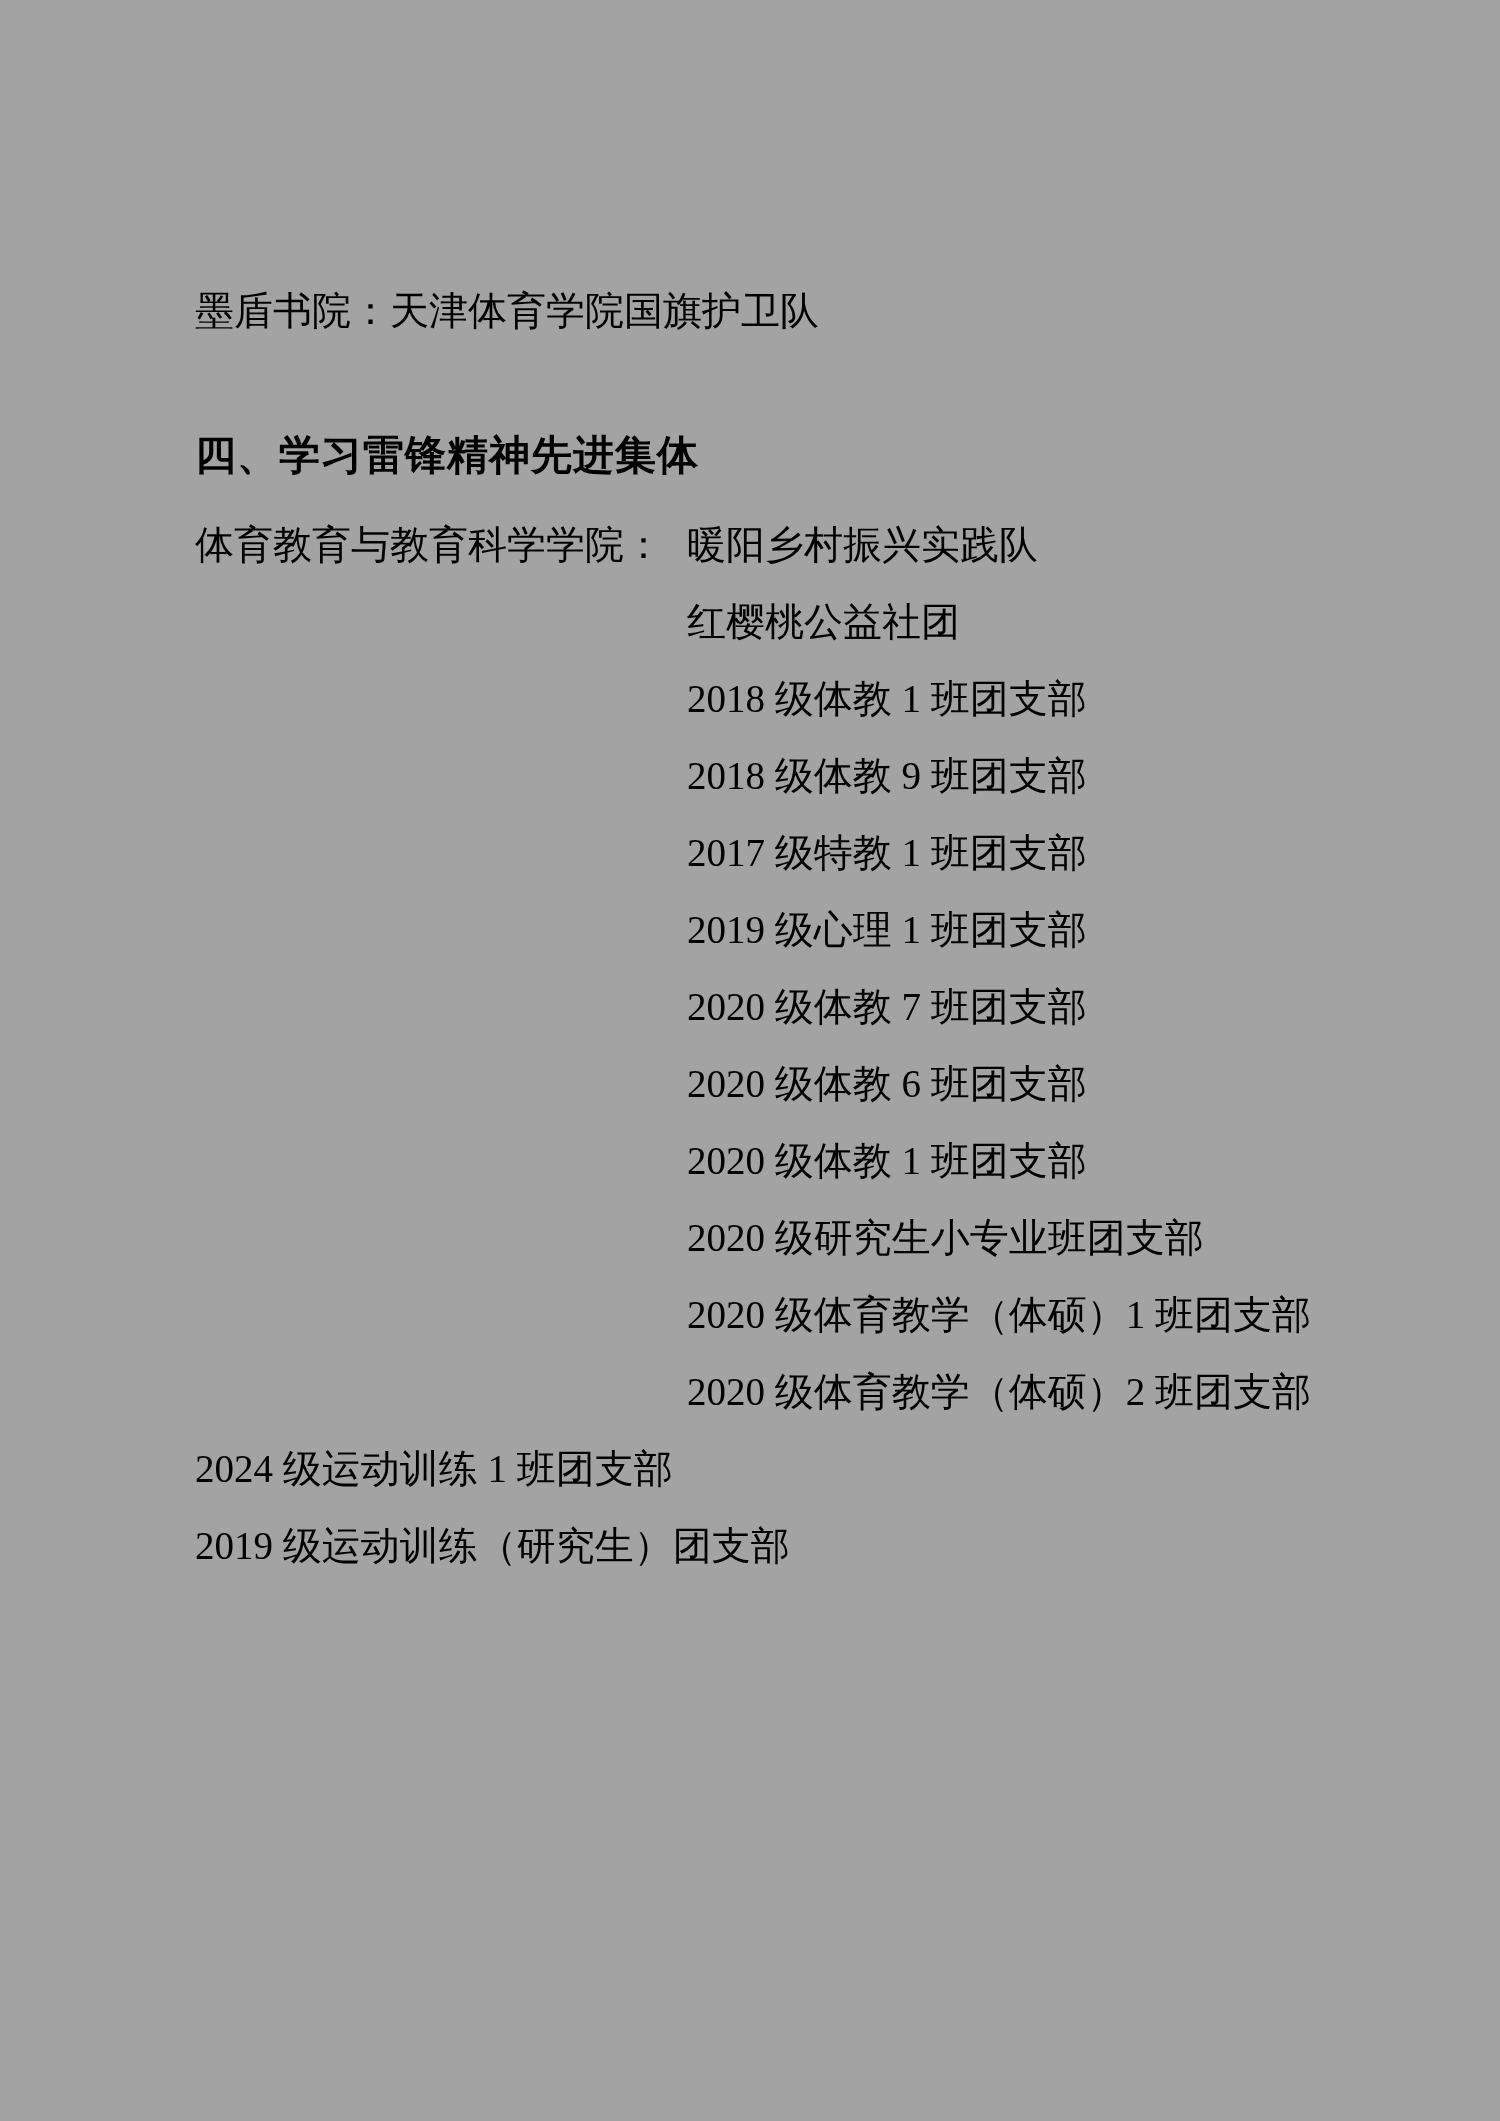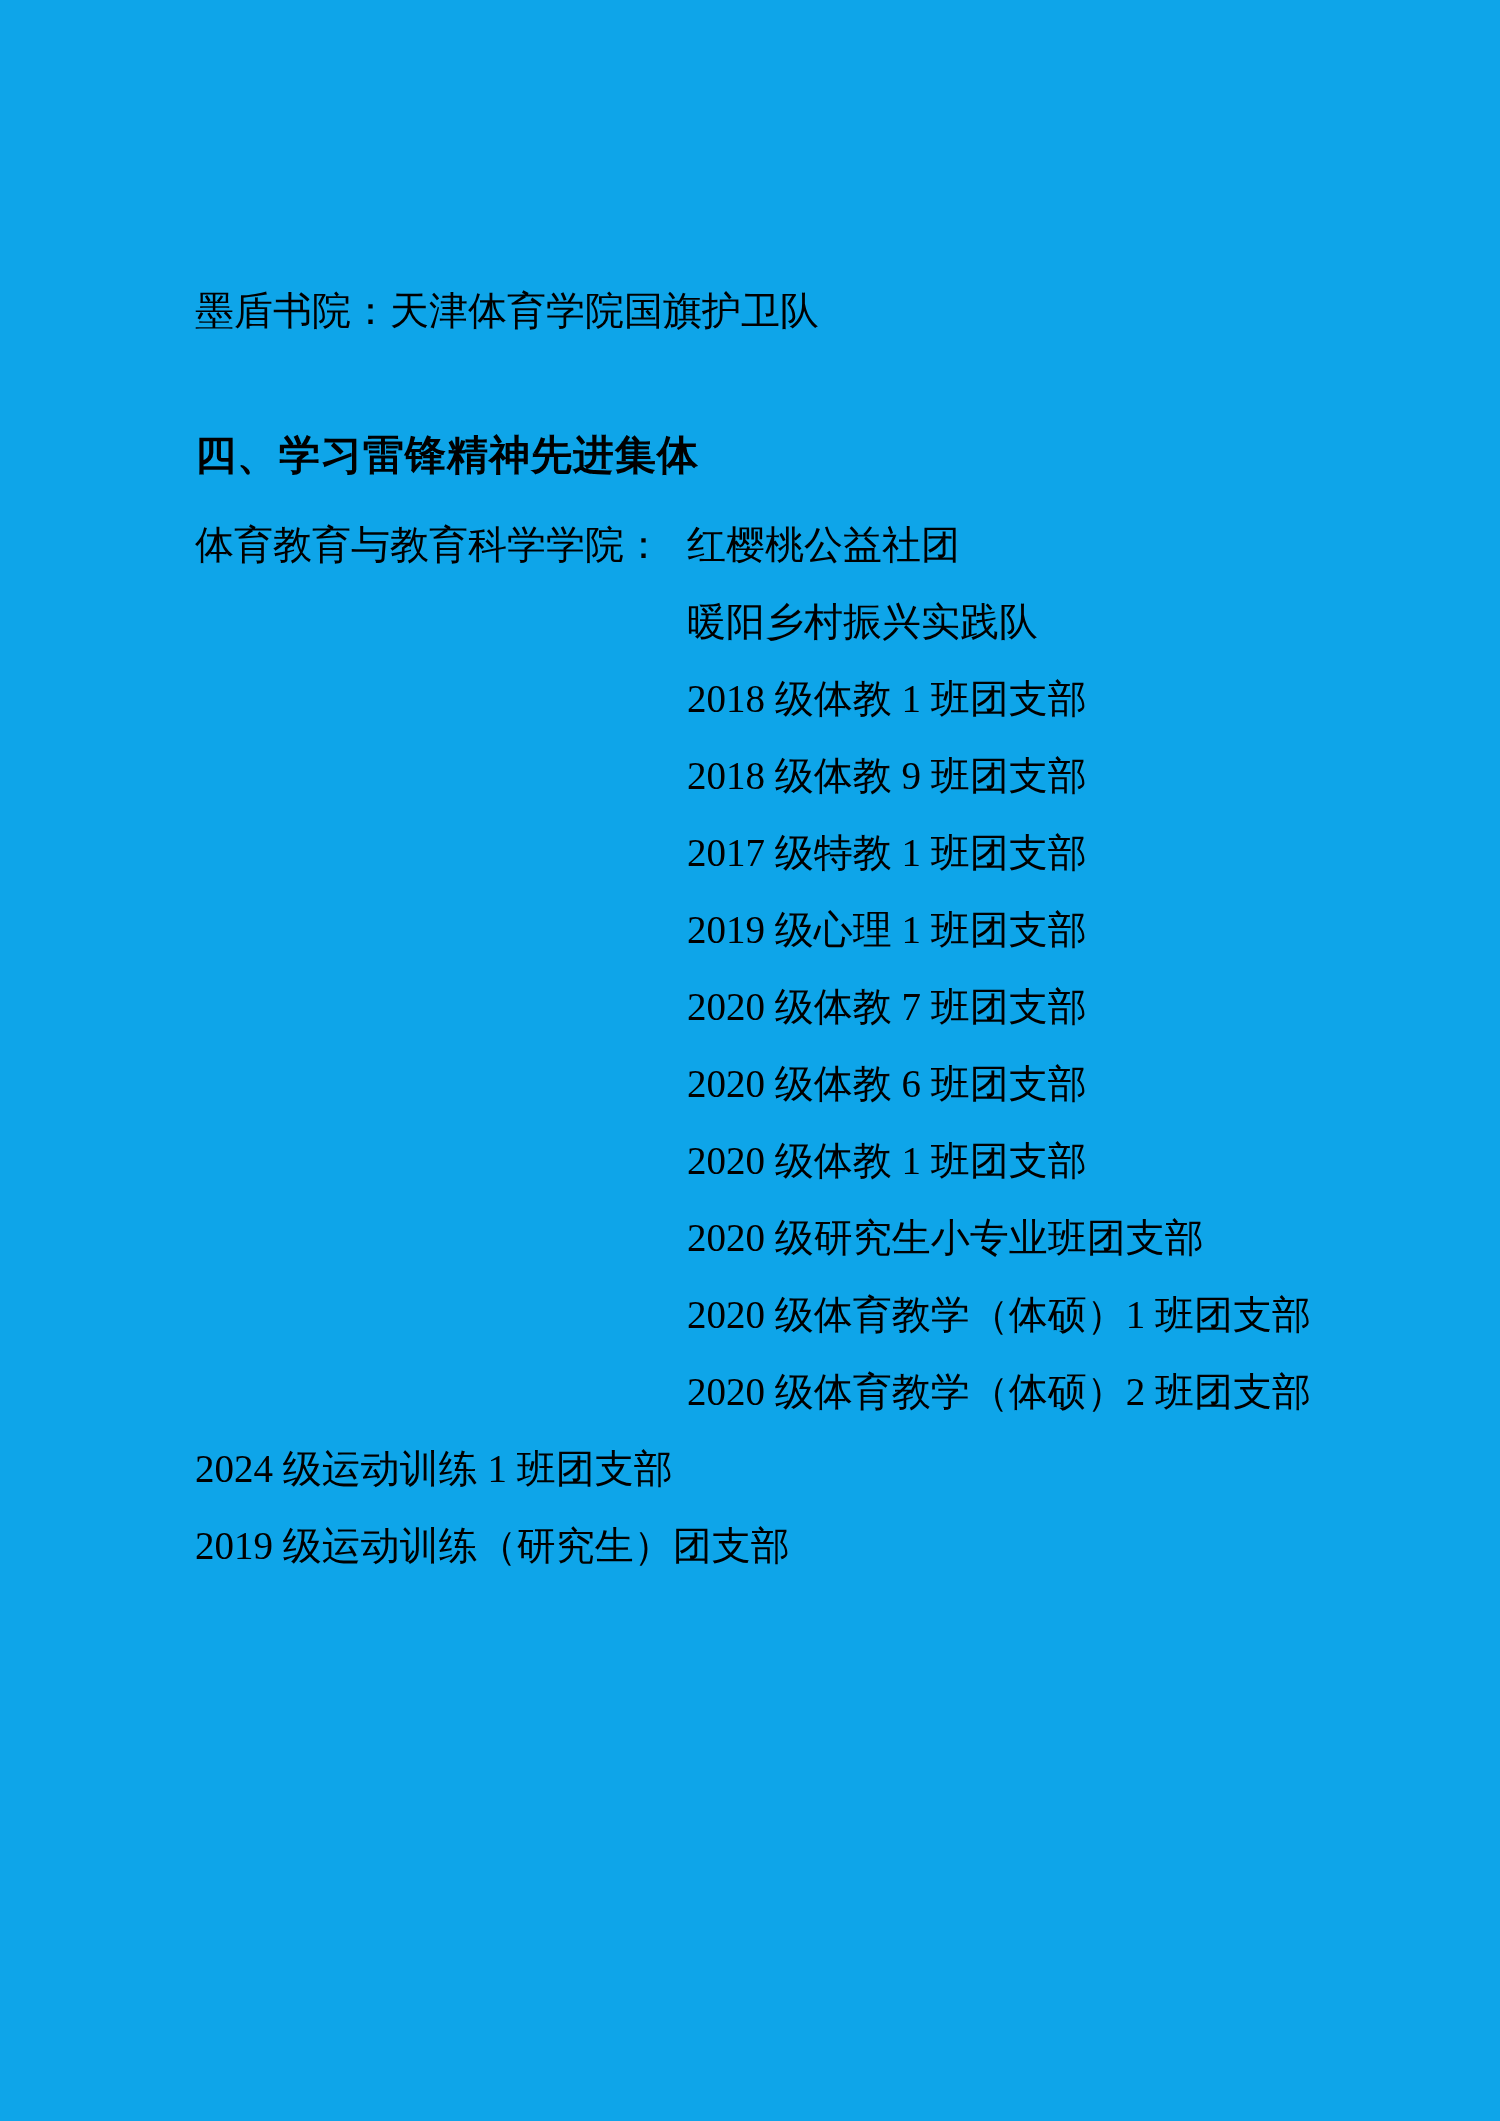--- a/index.html
+++ b/index.html
@@ -43,33 +43,33 @@
     white-space: nowrap;
   }
   .group-items {
     display: flex;
     flex-direction: column;
   }
 </style>
 </head>
 <body>
 
-<div class="page" style="background: #0ea5e9; color: rgb(0, 0, 0);">
+<div class="page" style="background: #a3a3a3; color: rgb(0, 0, 0);">
 
   <p class="line">墨盾书院：天津体育学院国旗护卫队</p>
 
   <h2 class="heading">四、学习雷锋精神先进集体</h2>
 
   <div class="group">
     <span class="group-label">体育教育与教育科学学院：</span>
     <div class="group-items">
 
+        <p class="line">暖阳乡村振兴实践队</p>
+
         <p class="line">红樱桃公益社团</p>
-
-        <p class="line">暖阳乡村振兴实践队</p>
 
 
 
         <p class="line">2018 级体教 1 班团支部</p>
 
         <p class="line">2018 级体教 9 班团支部</p>
 
         <p class="line">2017 级特教 1 班团支部</p>
 
         <p class="line">2019 级心理 1 班团支部</p>

